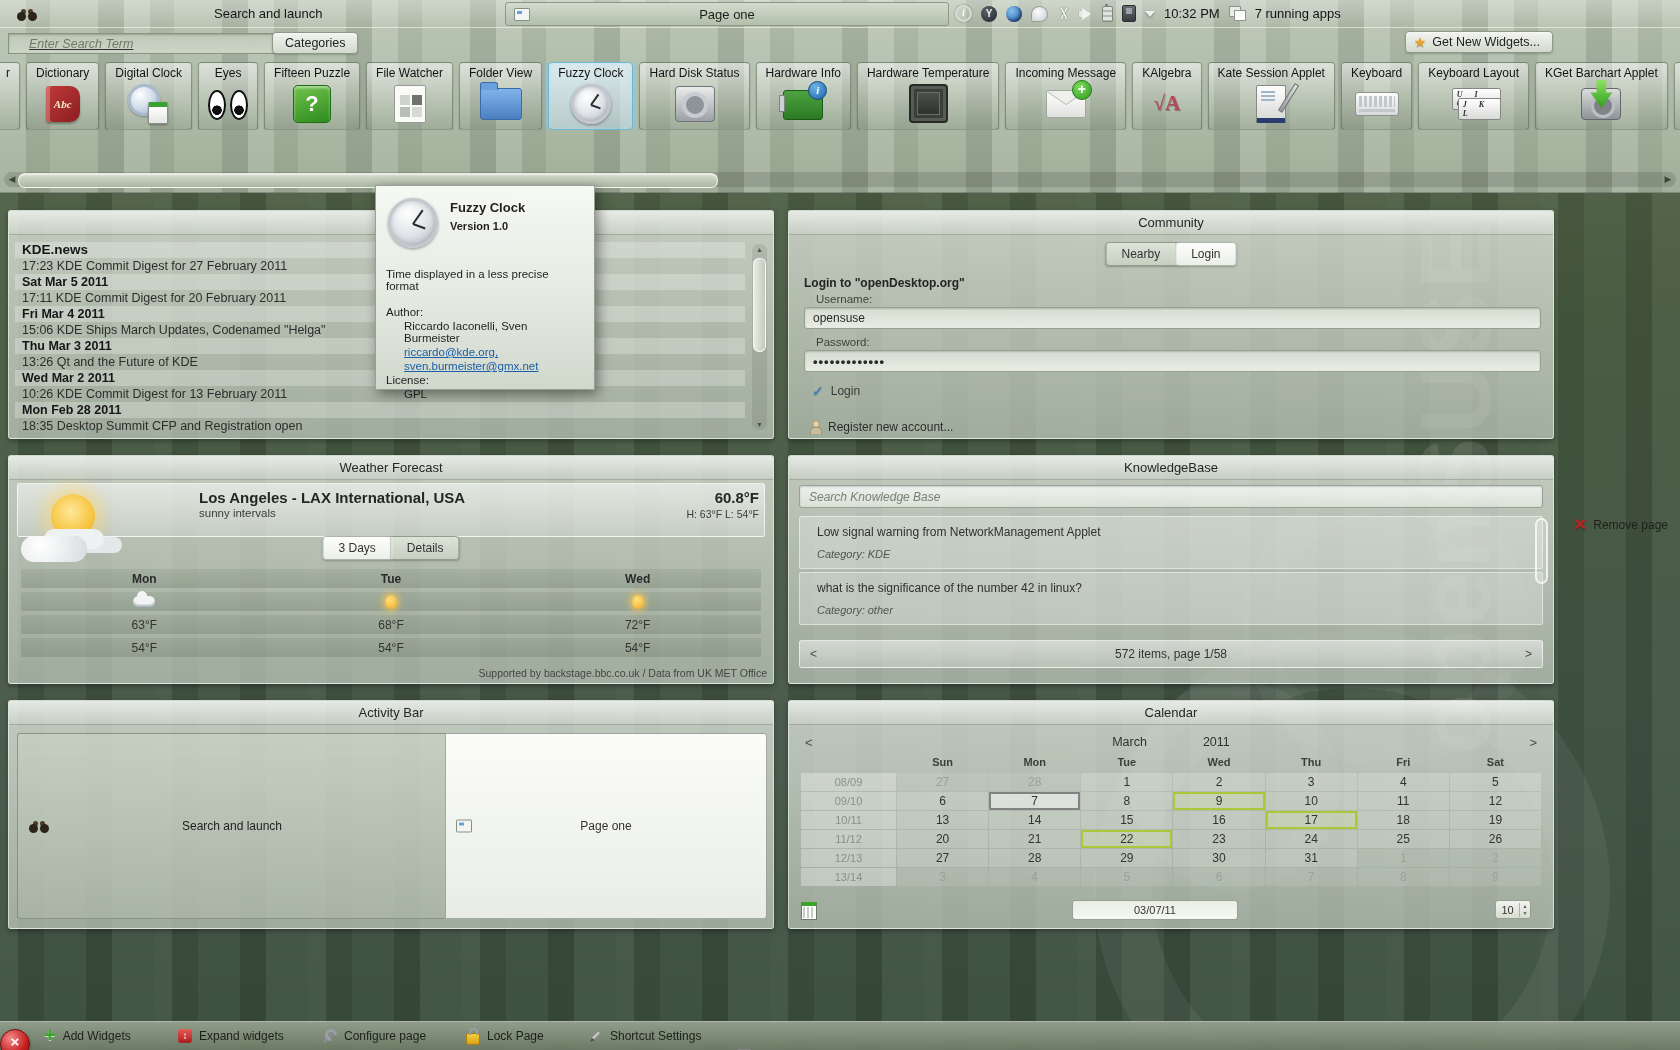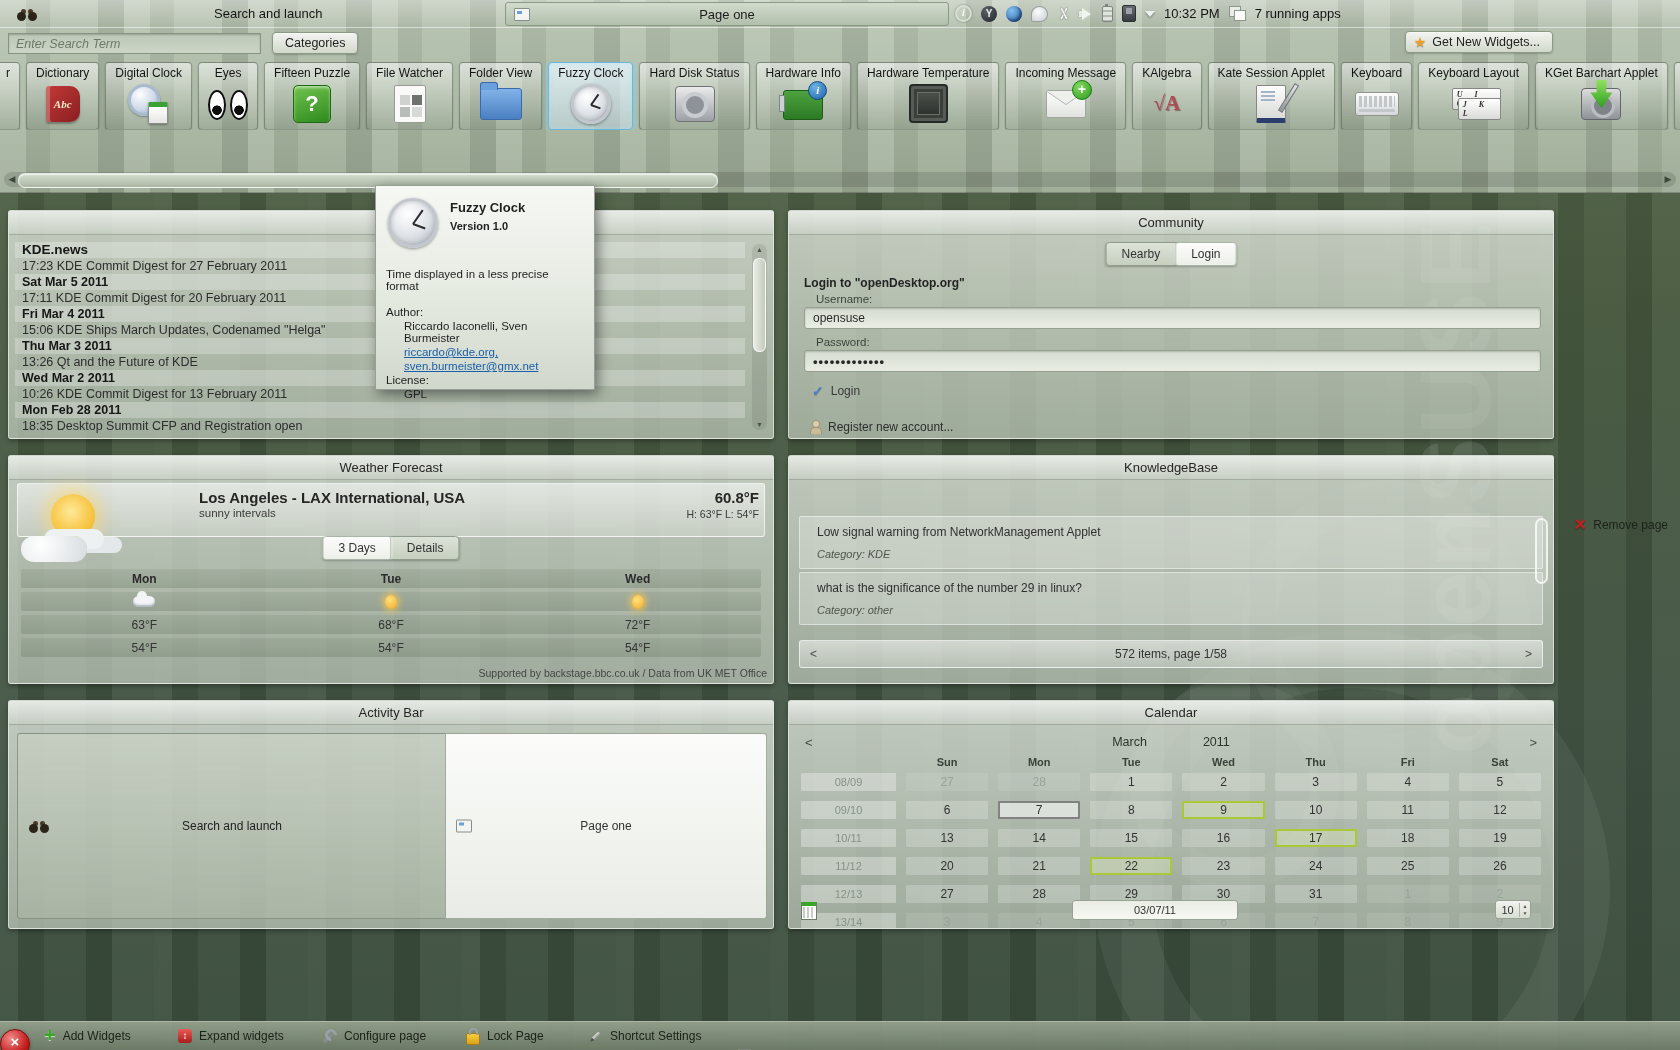--- a/index.html
+++ b/index.html
@@ -54,21 +54,21 @@
   .battery-icon{width:9px;height:14px;border:1px solid #7e867e;background:repeating-linear-gradient(#e0e4df 0 3px,#b4bab3 3px 5px);border-radius:2px;position:relative;}
   .battery-icon::before{content:"";position:absolute;top:-3px;left:2px;width:3px;height:2px;background:#7e867e;}
   .device-notifier-icon{width:12px;height:15px;background:linear-gradient(#686d72,#383c41);border:1px solid #2c3034;border-radius:2px;}
   .device-notifier-icon::before{content:"";display:block;margin:2px auto 0;width:6px;height:6px;background:#9ba1a6;}
   .chevron-down-icon{width:0;height:0;border-left:5px solid transparent;border-right:5px solid transparent;border-top:6px solid #eef1ed;filter:drop-shadow(0 1px 1px rgba(0,0,0,0.4));}
   .window-stack-icon{position:relative;width:17px;height:15px;}
   .window-stack-icon::before{content:"";position:absolute;left:0;top:0;width:10px;height:9px;background:#e9ece7;border:1px solid #8d968e;}
   .window-stack-icon::after{content:"";position:absolute;right:0;bottom:0;width:10px;height:9px;background:#fbfcfa;border:1px solid #8d968e;}
   
   .search-input{position:absolute;left:8px;top:33px;width:237px;height:19px;background:linear-gradient(#bdc8b8,#ccd5c6);
-    border:1px solid #87947f;border-radius:0;padding:0 7px;font-size:12.5px;color:#333;box-shadow:inset 0 1px 2px rgba(0,0,0,0.2);outline:none;}
+    border:1px solid #87947f;border-radius:0;padding:0 20px;font-size:12.5px;color:#333;box-shadow:inset 0 1px 2px rgba(0,0,0,0.2);outline:none;text-decoration:underline;}
   .search-input::placeholder{font-style:italic;color:#6d7a68;}
   .btn{background:linear-gradient(#f2f4f0,#d2d9cc);border:1px solid #8c9987;border-radius:4px;font-size:12.5px;color:#222;
     box-shadow:0 1px 1px rgba(255,255,255,0.5) inset, 0 1px 2px rgba(0,0,0,0.2);}
   .categories-btn{position:absolute;left:272px;top:32px;height:22px;padding:0 12px;}
   .getwidgets-btn{position:absolute;right:127px;top:31px;height:22px;padding:0 12px 0 8px;display:flex;align-items:center;gap:6px;}
   .star-icon::before{content:"★";color:#f0a028;font-size:14px;text-shadow:0 1px 1px rgba(0,0,0,0.35);}
   
   .widget-row{position:absolute;left:0;top:62px;right:0;height:68px;display:flex;gap:6px;overflow:hidden;z-index:3;}
   .wcard{display:flex;flex-direction:column;align-items:center;padding:3px 9px 2px;border:1px solid rgba(92,105,88,0.6);border-radius:4px;flex:0 0 auto;
     background:linear-gradient(180deg,rgba(255,255,255,0.55),rgba(255,255,255,0.22) 45%,rgba(85,100,80,0.12));box-shadow:0 1px 2px rgba(0,0,0,0.18);}
@@ -228,21 +228,21 @@
   
   .act-card{position:absolute;top:32px;bottom:9px;border:1px solid rgba(105,118,100,0.6);display:flex;align-items:center;justify-content:center;font-size:12px;color:#222;cursor:pointer;}
   .act-current{left:8px;width:428px;background:linear-gradient(rgba(205,213,199,0.55),rgba(180,190,174,0.45));border-radius:3px 0 0 3px;}
   .act-page{left:436px;width:320px;background:linear-gradient(#fbfcfa,#e9ece6);border-radius:0 3px 3px 0;color:#333;}
   .act-ic{position:absolute;left:10px;top:50%;transform:translateY(-50%);}
   
   .cal-nav{position:absolute;left:0;right:0;top:34px;height:16px;}
   .cal-prev{position:absolute;left:16px;top:0;font-size:13px;color:#44503f;cursor:pointer;}
   .cal-next{position:absolute;right:16px;top:0;font-size:13px;color:#44503f;cursor:pointer;}
   .cal-month{position:absolute;left:0;right:0;top:0;display:flex;justify-content:center;gap:56px;font-size:12.5px;color:#2e352c;}
-  .cal-headrow,.cal-grid{position:absolute;left:12px;right:12px;display:grid;grid-template-columns:95px repeat(7,1fr);gap:10px;text-align:center;}
+  .cal-headrow,.cal-grid{position:absolute;left:12px;right:12px;display:grid;grid-template-columns:95px repeat(7,1fr);gap:1px;text-align:center;}
   .cal-headrow{top:55px;font-size:11px;font-weight:bold;color:#39413a;}
   .cal-grid{top:72px;grid-auto-rows:18px;font-size:12px;color:#333;}
   .cal-cell{display:flex;align-items:center;justify-content:center;background:rgba(255,255,255,0.22);border-radius:1px;cursor:pointer;}
   .cal-cell.dim{color:#99a399;background:rgba(255,255,255,0.10);}
   .cal-cell.wk{background:rgba(255,255,255,0.32);color:#879387;font-size:11px;cursor:default;}
   .cal-cell.sel{border:2px solid #828282;background:rgba(255,255,255,0.55);}
   .cal-cell.hl{border:2px solid #aac838;background:rgba(236,245,200,0.35);}
   .mini-calendar-icon{position:absolute;left:12px;top:201px;width:14px;height:13px;background:#fff;border:1px solid #6f7a6c;border-top:4px solid #3aa32a;cursor:pointer;}
   .mini-calendar-icon::before{content:"";position:absolute;inset:1px;background:repeating-linear-gradient(90deg,#c8ccc6 0 2px,transparent 2px 4px);}
   .cal-date-input{position:absolute;left:283px;top:199px;width:160px;height:16px;text-align:center;font-size:11px;color:#333;
@@ -523,29 +523,30 @@
       <span class="w-cell">54°F</span>
           <span class="w-cell">54°F</span>
           <span class="w-cell">54°F</span>
         </div>
     </div>
     <div class="w-credit">Supported by backstage.bbc.co.uk / Data from UK MET Office</div>
   </div>
 
   <div class="panel" id="kb-panel">
     <div class="panel-head">KnowledgeBase</div>
+    <input class="kb-search" type="text" placeholder="Search Knowledge Base" style="">
     <div class="kb-items">
 
         <div class="kb-item">
           <div class="kb-q">Low signal warning from NetworkManagement Applet</div>
           <div class="kb-cat">Category: KDE</div>
         </div>
 
         <div class="kb-item">
-          <div class="kb-q">what is the significance of the number 29 in linux?</div>
+          <div class="kb-q">what is the significance of the number 42 in linux?</div>
           <div class="kb-cat">Category: other</div>
         </div>
       </div>
     <div class="kb-pager">
       <span class="kb-prev">&lt;</span>
       <span>572 items, page 1/58</span>
       <span class="kb-next">&gt;</span>
     </div>
     <div class="kb-scroll">
       <div class="kb-thumb"></div>

